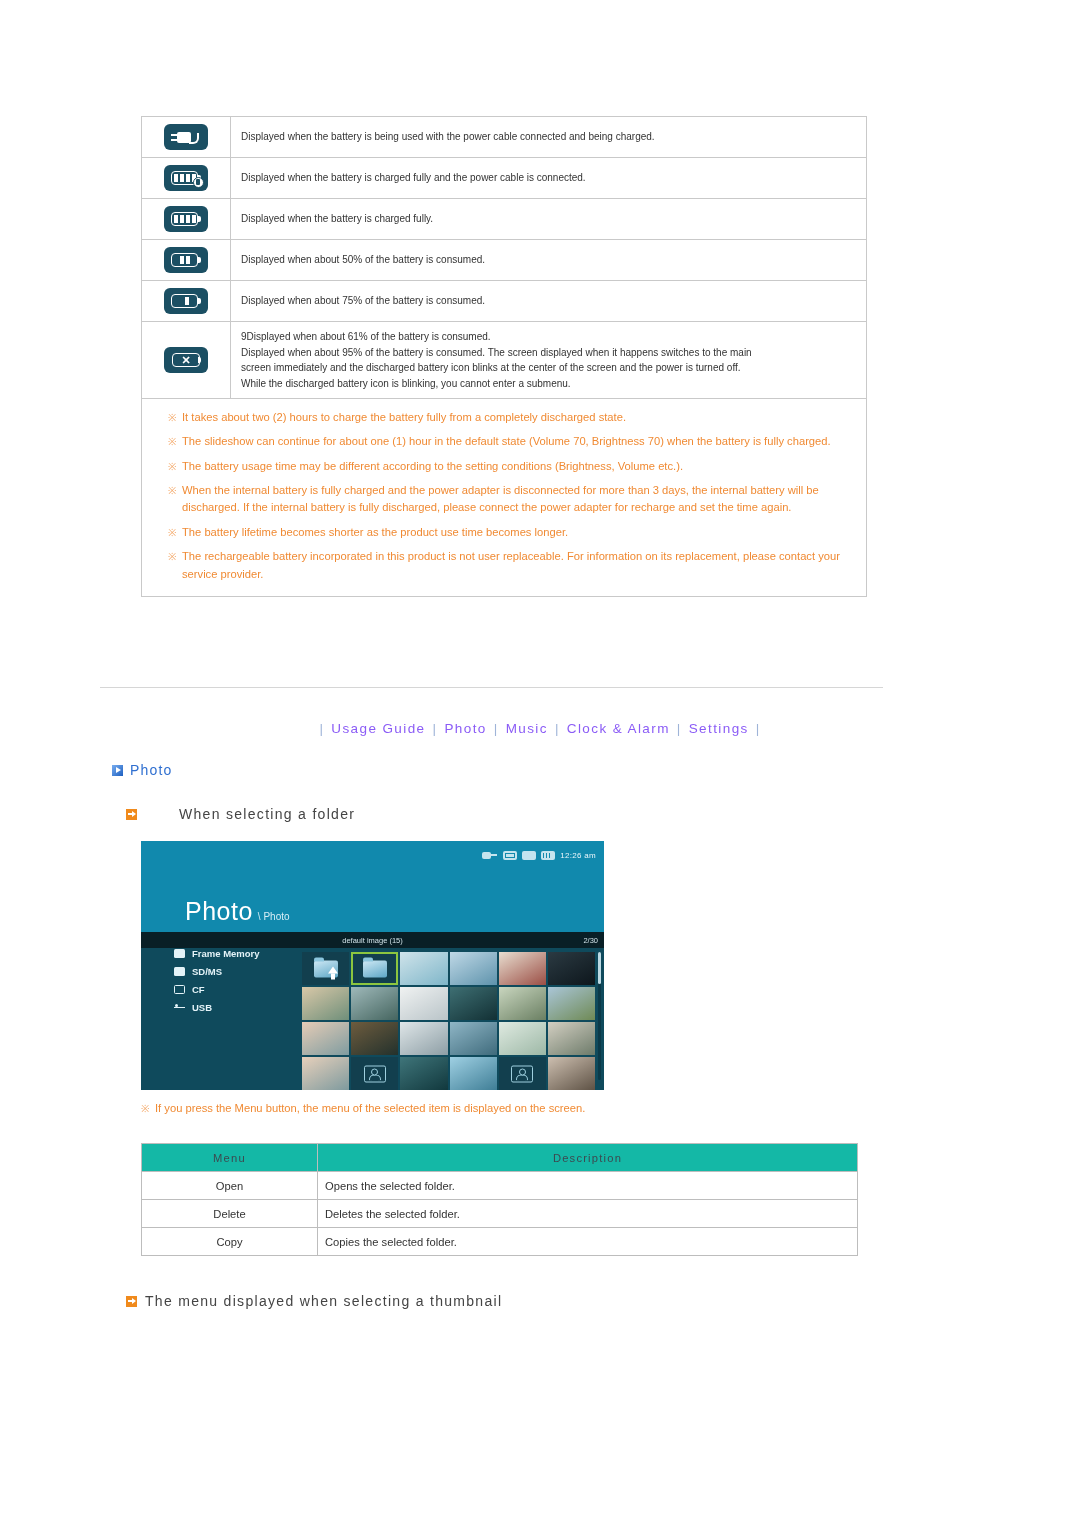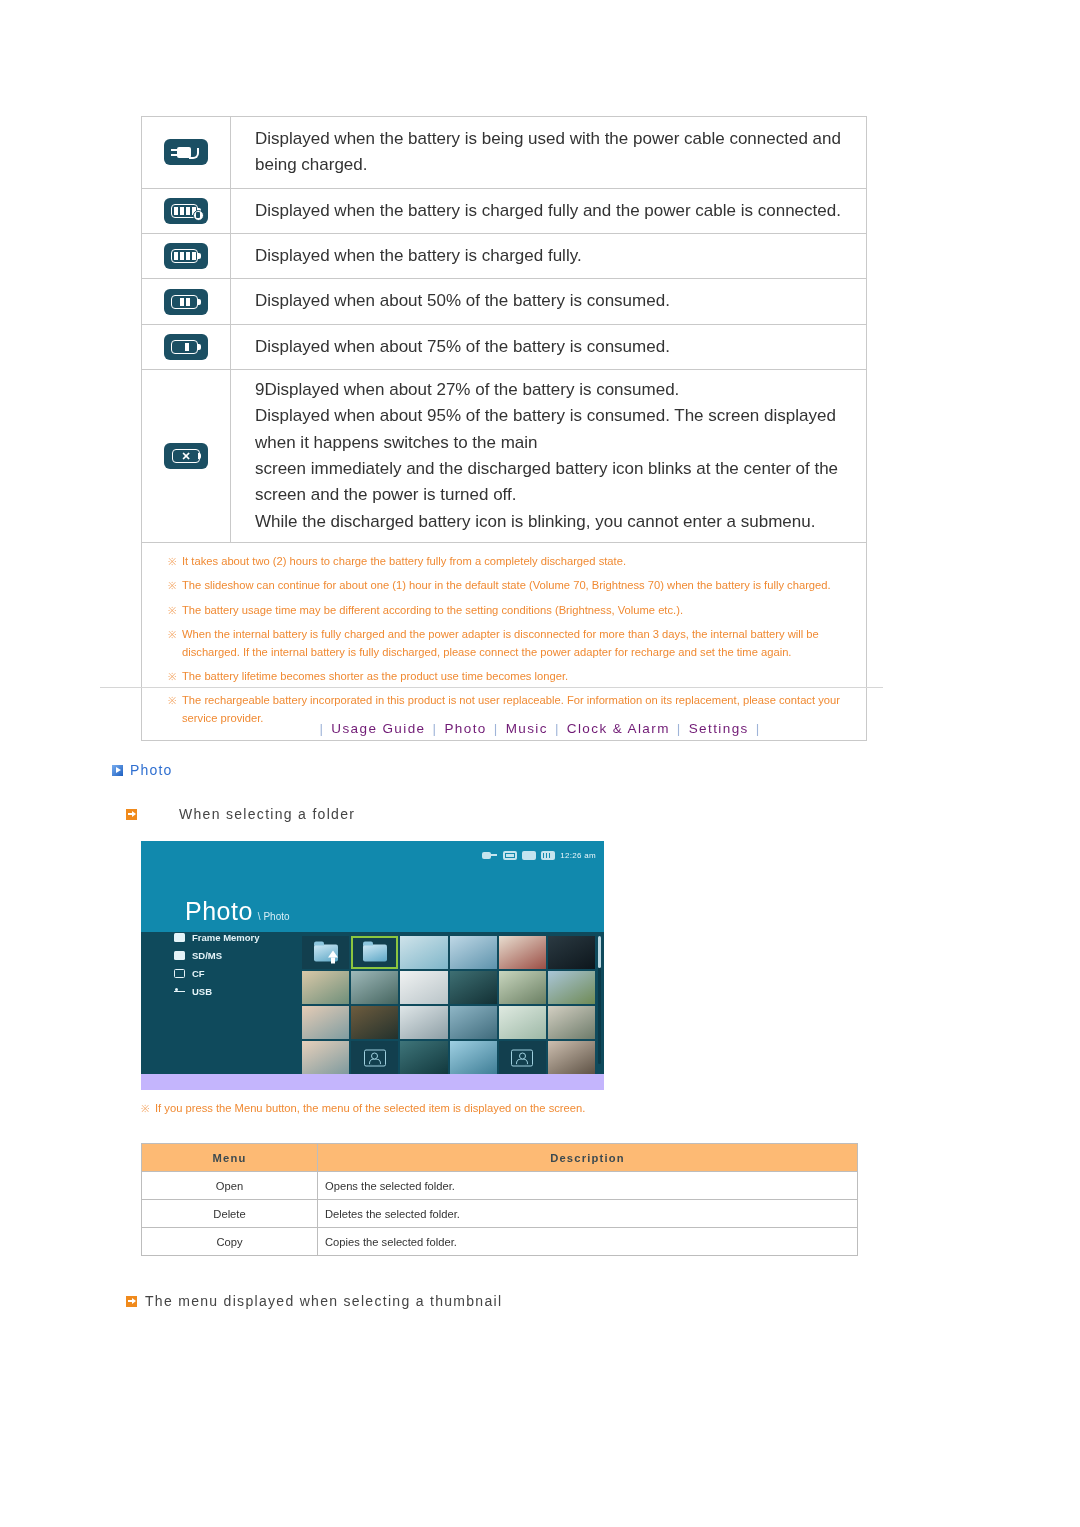--- a/index.html
+++ b/index.html
@@ -29,22 +29,22 @@
     border: 1px solid #c9c9c9;
     padding: 0;
     vertical-align: middle;
   }
   .battery-table td.icon-cell {
     width: 88px;
     text-align: center;
     padding: 7px 0;
   }
   .battery-table td.desc-cell {
-    padding: 9px 8px 9px 24px;
-    font-size: 17px;
+    padding: 9px 8px 9px 10px;
+    font-size: 10px;
     line-height: 1.55;
     color: #333;
   }
   .battery-table td.desc-cell.multiline {
     padding-top: 7px;
     padding-bottom: 7px;
   }
   .desc-line { display: block; }
 
   
@@ -185,21 +185,21 @@
     position: absolute;
     left: 0;
     top: 721px;
     width: 1080px;
     text-align: center;
     font-size: 13.5px;
     letter-spacing: 1.4px;
     color: #8ea7cf;
   }
   .navbar a {
-    color: #701a75;
+    color: #8b5cf6;
     text-decoration: none;
     padding: 0 4px;
   }
   .navbar .sep {
     color: #9fb4d8;
     padding: 0 3px;
   }
 
   
   .h-photo {
@@ -523,26 +523,25 @@
     width: 717px;
     border-collapse: collapse;
     table-layout: fixed;
   }
   .menu-table th, .menu-table td {
     border: 1px solid #bdbdbd;
     font-size: 11.2px;
     font-weight: normal;
   }
   .menu-table thead th {
-    background: #fdba74;
+    background: #14b8a6;
     color: #3c4a50;
     height: 25px;
     letter-spacing: 1.2px;
     text-align: center;
-    font-weight: bold;
   }
   .menu-table th.col-menu { width: 173px; }
   .menu-table td.cell-menu {
     text-align: center;
     height: 25px;
     color: #333;
   }
   .menu-table td.cell-desc {
     padding-left: 7px;
     color: #333;
@@ -594,21 +593,21 @@
         <td class="icon-cell"><span class="bicon"><span class="shell"></span><span class="nub"></span><span class="bars b1">
               <i></i>
             </span></span></td>
         <td class="desc-cell">
           <span class="desc-line">Displayed when about 75% of the battery is consumed.</span>
         </td>
       </tr>
       <tr>
         <td class="icon-cell"><span class="bicon xbat"><span class="shell"></span><span class="nub"></span><span class="xmark">✕</span></span></td>
         <td class="desc-cell multiline">
-          <span class="desc-line">9Displayed when about 27% of the battery is consumed.</span>
+          <span class="desc-line">9Displayed when about 61% of the battery is consumed.</span>
           <span class="desc-line">Displayed when about 95% of the battery is consumed. The screen displayed when it happens switches to the main</span>
           <span class="desc-line">screen immediately and the discharged battery icon blinks at the center of the screen and the power is turned off.</span>
           <span class="desc-line">While the discharged battery icon is blinking, you cannot enter a submenu.</span>
         </td>
       </tr>
     </tbody>
   <tbody>
       <tr>
     <td class="notes-cell" colspan="2">
       <div id="battery-notes">
@@ -664,20 +663,24 @@
       <span class="st-ico plug"></span>
       <span class="st-ico sd"></span>
       <span class="st-ico"></span>
       <span class="st-ico bat"></span>
       <span class="dev-clock">12:26 am</span>
     </div>
     <div class="dev-title">
       <span class="big">Photo</span>
       <span class="crumb">\ Photo</span>
     </div>
+  </div>
+  <div class="dev-bar">
+    <span class="center">default image (15)</span>
+    <span class="right">2/30</span>
   </div>
   <div class="dev-body">
     <div class="dev-side" id="device-sidebar">
         <div class="side-item">
           <span class="side-ico"></span>
           <span>Frame Memory</span>
         </div>
         <div class="side-item">
           <span class="side-ico"></span>
           <span>SD/MS</span>

